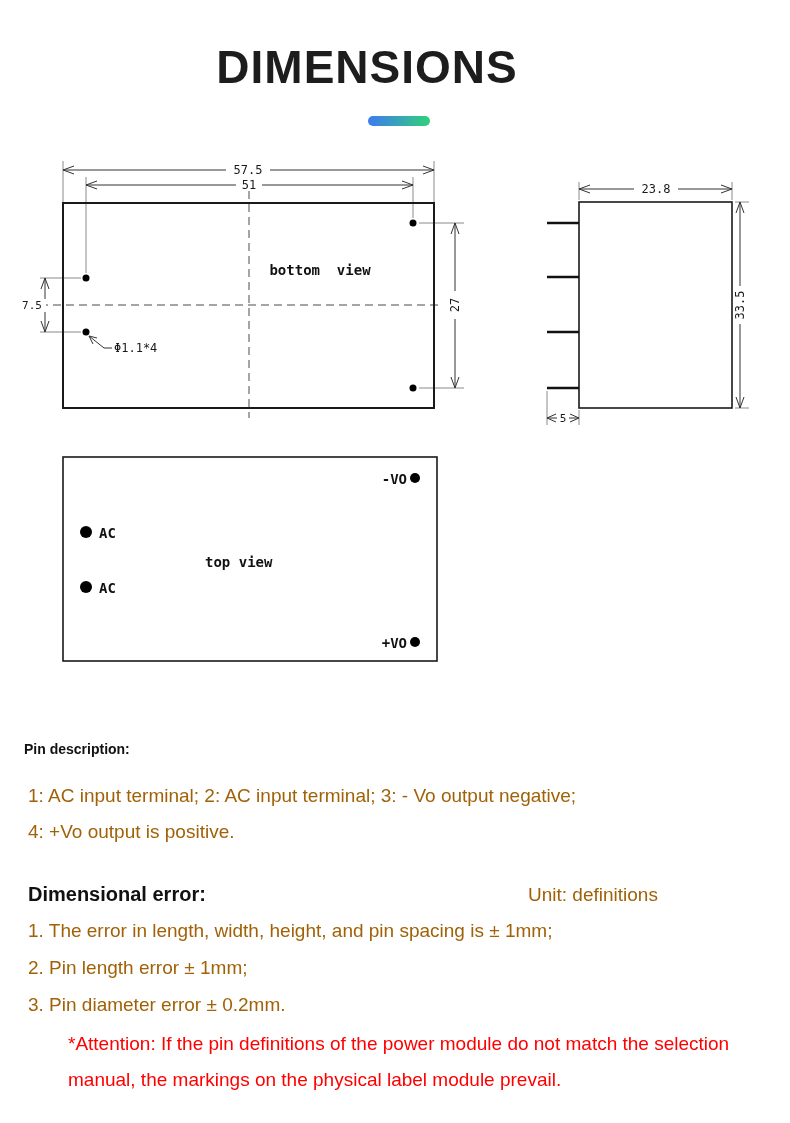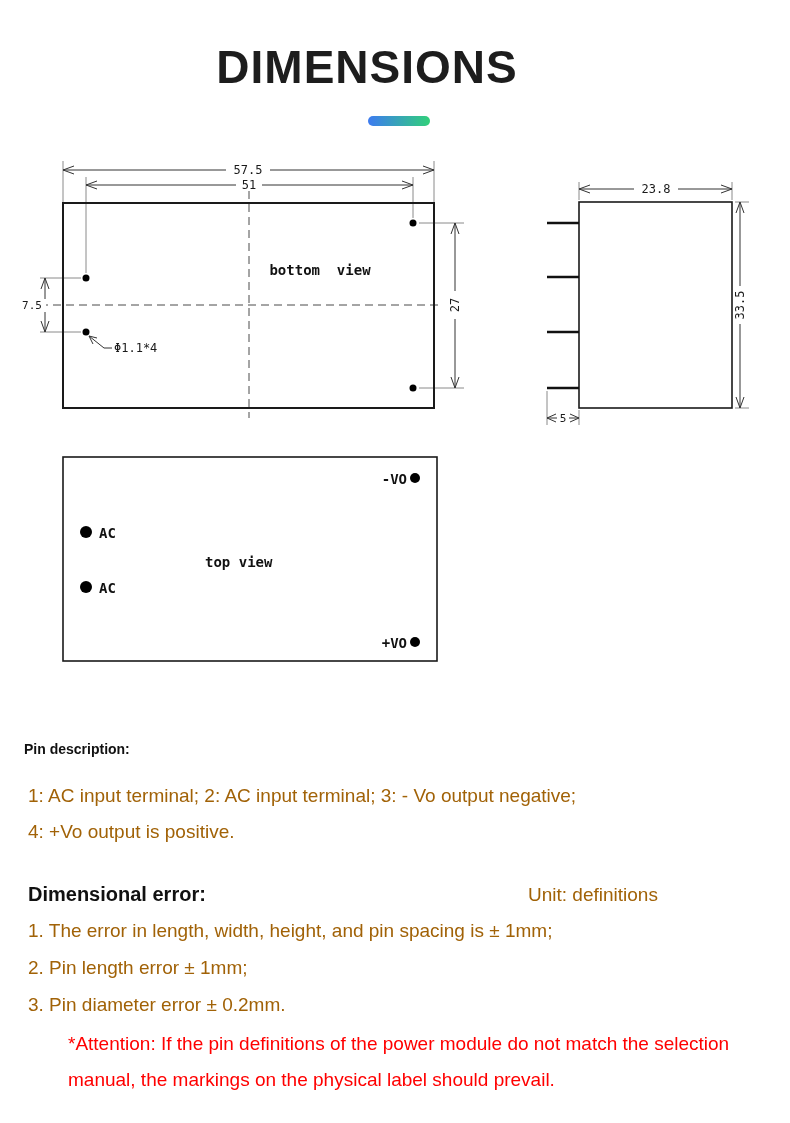--- a/index.html
+++ b/index.html
@@ -184,15 +184,15 @@
   <div id="pin-desc-line1" class="abs txt">1: AC input terminal; 2: AC input terminal; 3: - Vo output negative;</div>
   <div id="pin-desc-line2" class="abs txt">4: +Vo output is positive.</div>
 
   <div id="dim-error-heading" class="abs heading">Dimensional error:</div>
   <div id="unit-label" class="abs txt">Unit: definitions</div>
   <div id="dim-error-item1" class="abs txt">1. The error in length, width, height, and pin spacing is ± 1mm;</div>
   <div id="dim-error-item2" class="abs txt">2. Pin length error ± 1mm;</div>
   <div id="dim-error-item3" class="abs txt">3. Pin diameter error ± 0.2mm.</div>
 
   <div id="attention-line1" class="abs txt attention" style="color: rgb(255, 0, 0);">*Attention: If the pin definitions of the power module do not match the selection</div>
-  <div id="attention-line2" class="abs txt attention" style="color: rgb(255, 0, 0);">manual, the markings on the physical label should prevail.</div>
+  <div id="attention-line2" class="abs txt attention" style="color: rgb(255, 0, 0);">manual, the markings on the physical label module prevail.</div>
 
 </div>
 
 </body></html>

